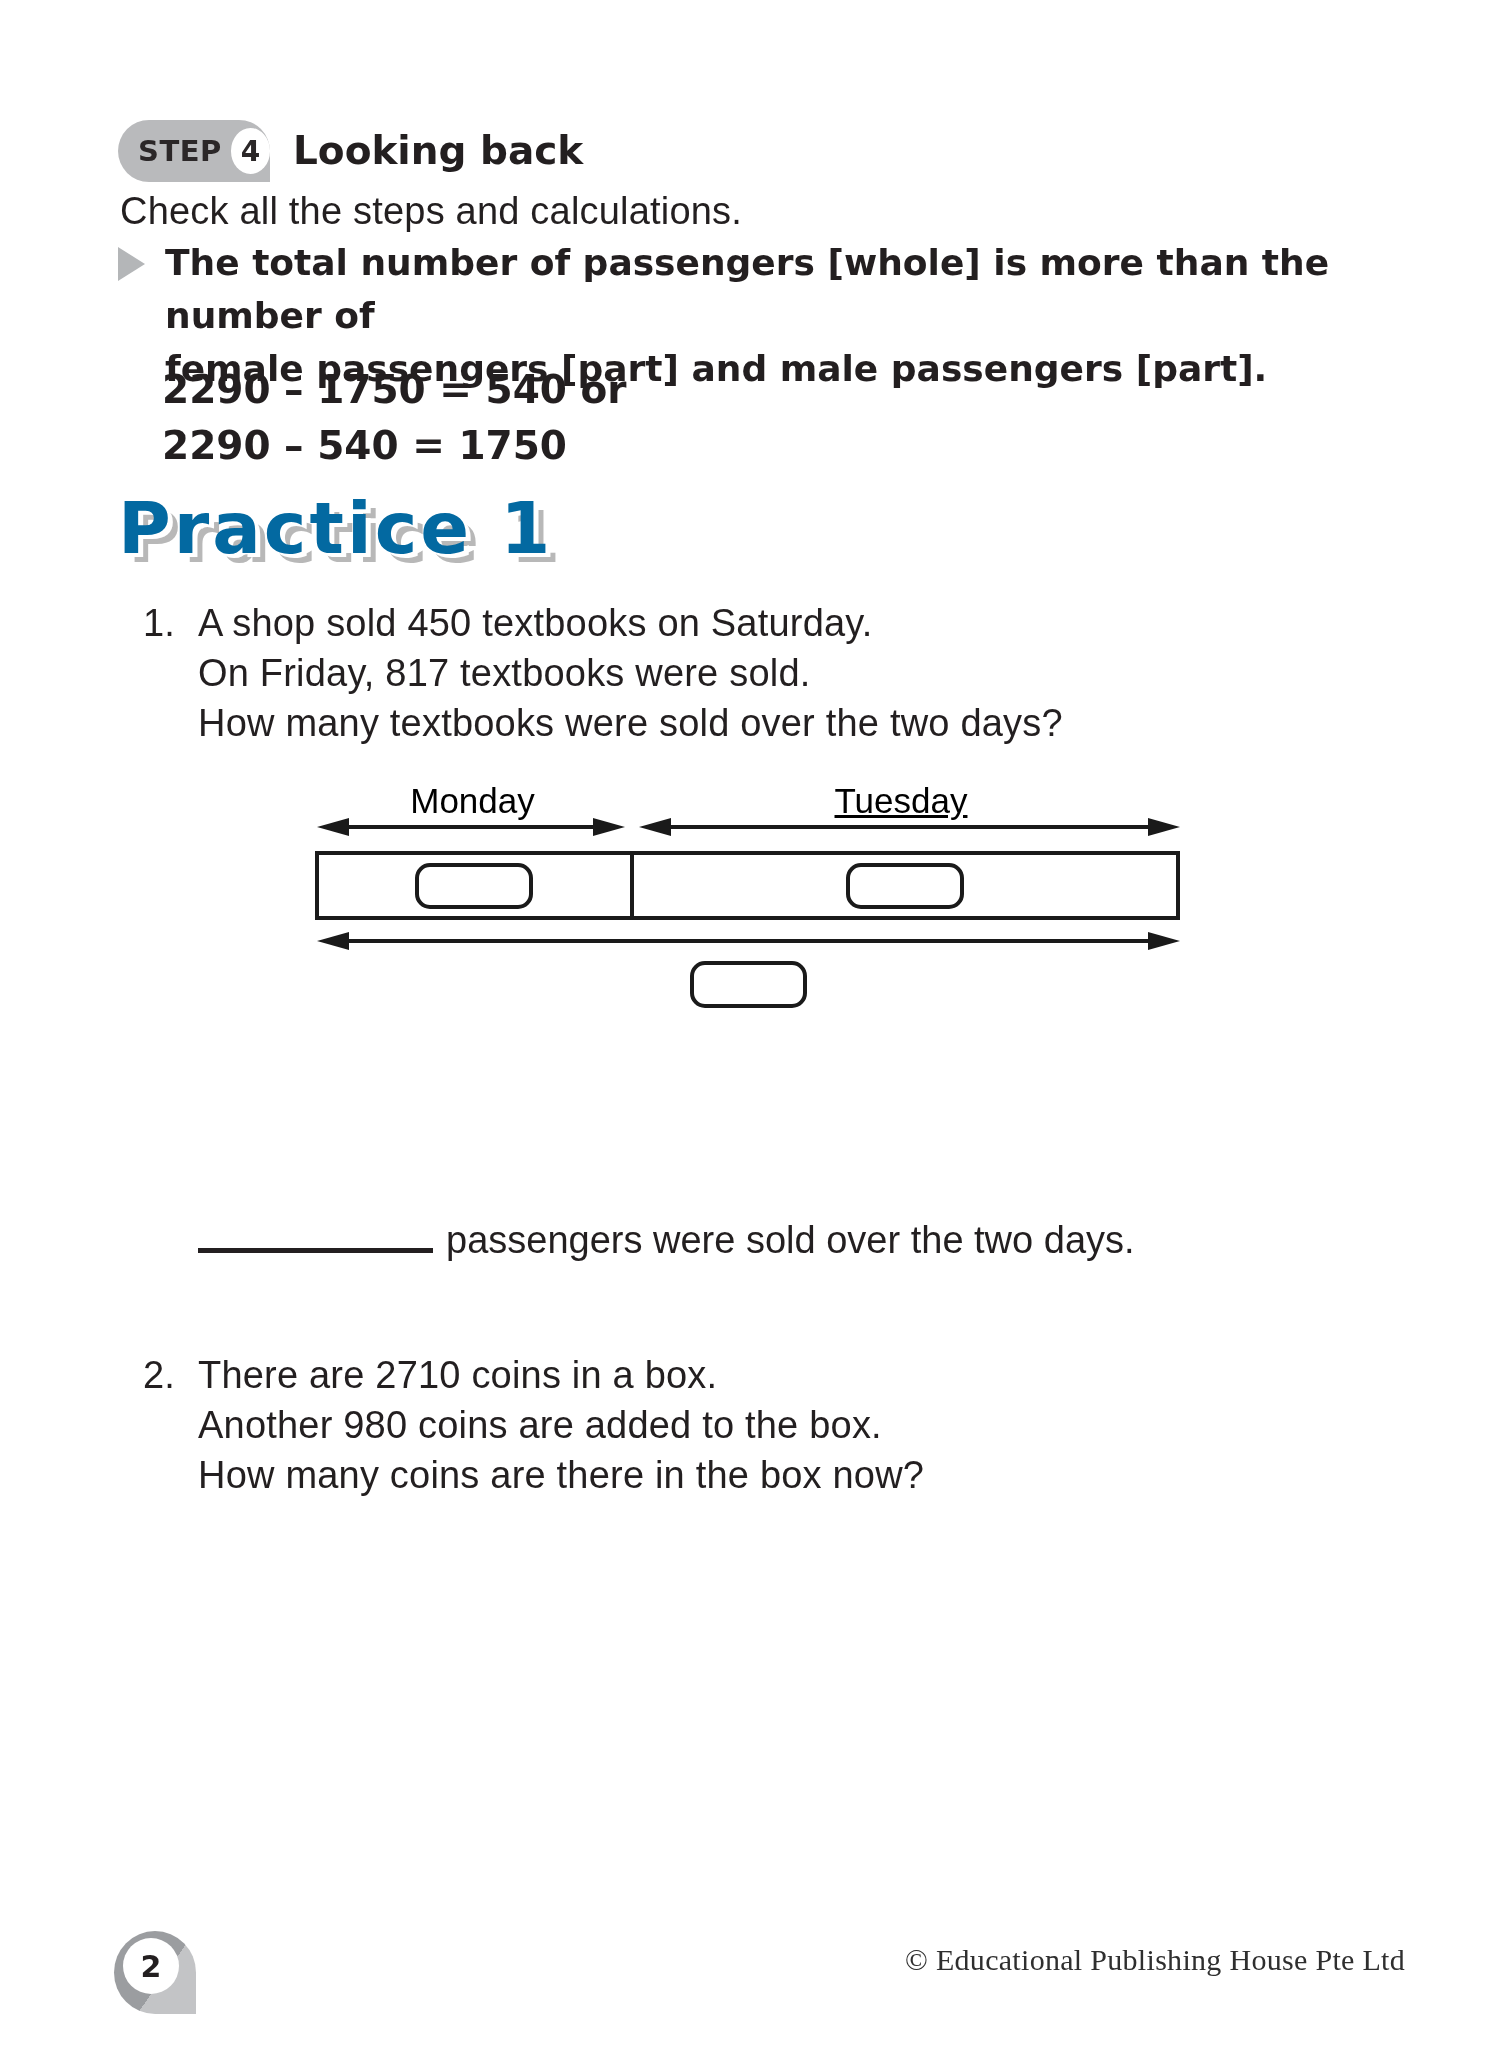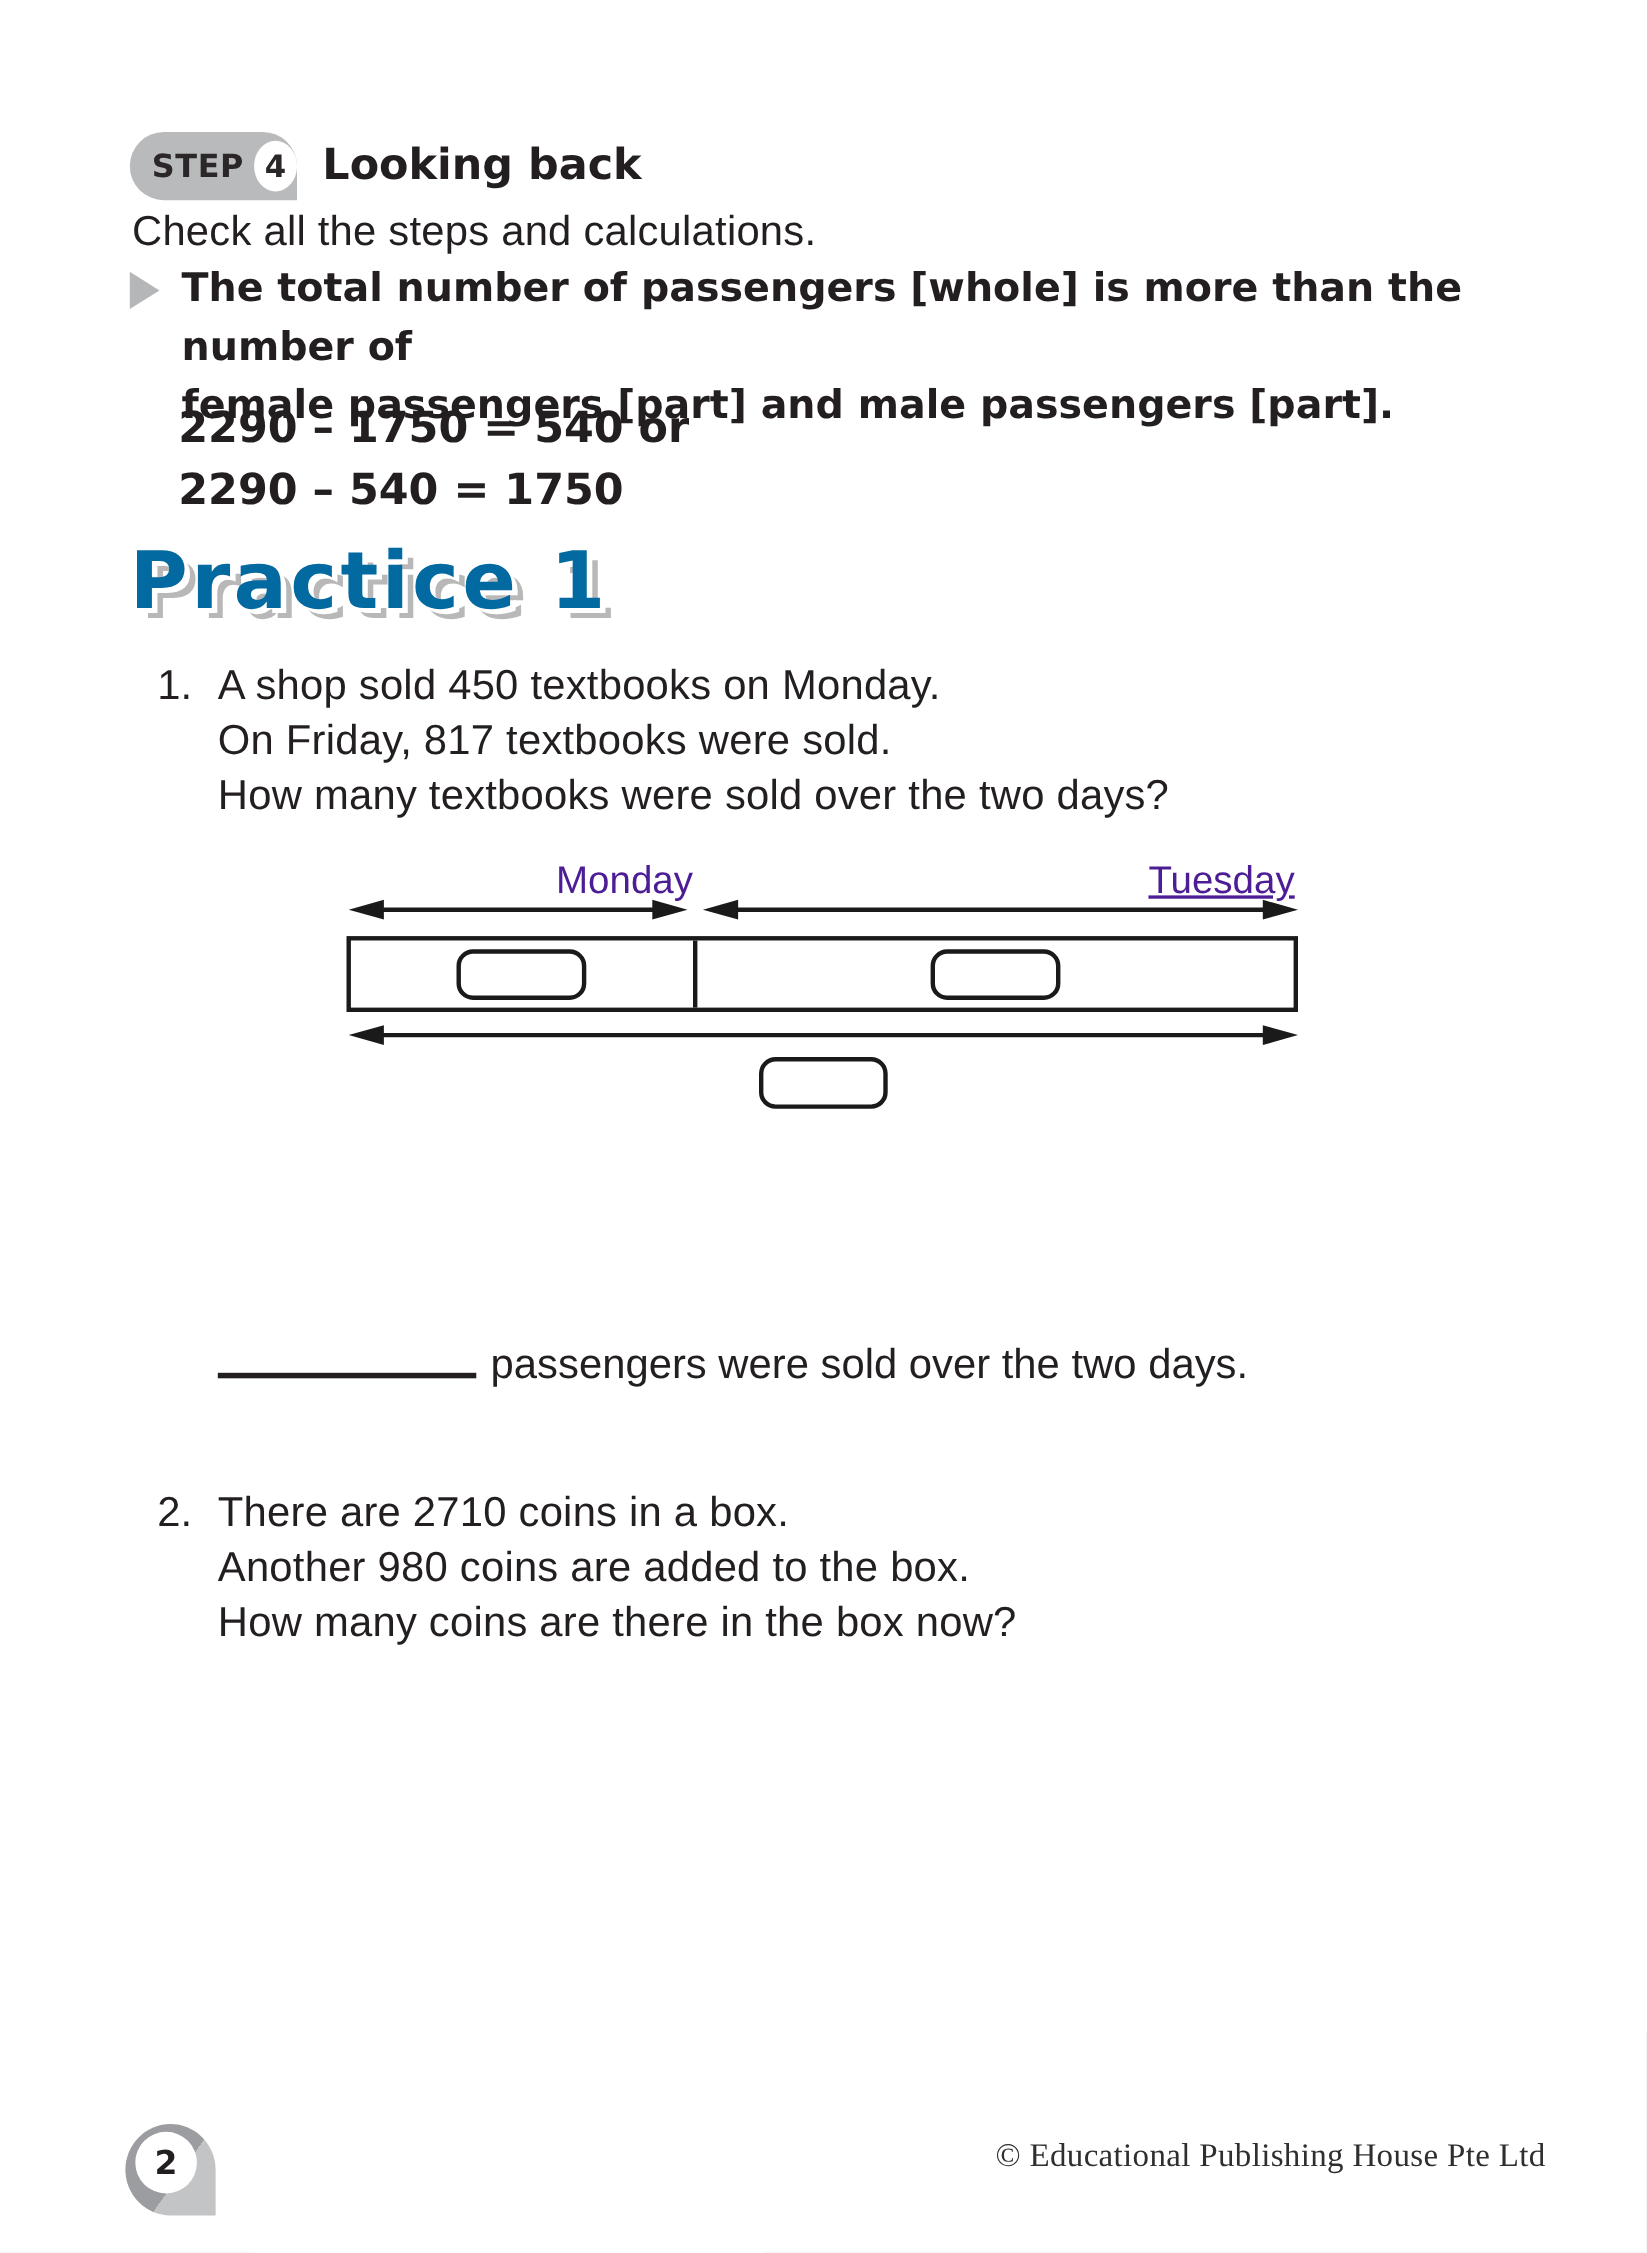--- a/index.html
+++ b/index.html
@@ -71,22 +71,22 @@
     text-shadow:5px 4px 0 #ffffff, 10px 9px 0 #b8b8b8;
   }
   
   .question{position:absolute;display:flex;}
   .qnum{
     width:55px;font-size:38px;line-height:50px;flex:none;
   }
   .qlines div{font-size:38px;line-height:50px;letter-spacing:0.2px;}
   
   .bm-label{
-    position:absolute;top:781px;text-align:right;
-    font-size:35px;color:#4c1d95;
+    position:absolute;top:781px;text-align:center;
+    font-size:35px;color:#000000;
   }
   .bm-label.monday{left:315px;width:315px;}
   .bm-label.tuesday{left:625px;width:552px;text-decoration:underline;}
   .bm-arrow{position:absolute;display:block;}
   .bm-bar{
     position:absolute;left:315px;top:851px;
     width:865px;height:69px;
     border:4px solid #1a1a1a;box-sizing:border-box;
     background:#ffffff;
   }
@@ -157,21 +157,21 @@
   <div class="calc-lines">
     <div>2290 – 1750 = 540 or</div>
     <div>2290 – 540 = 1750</div>
   </div>
 
   <div class="practice-heading">Practice 1</div>
 
   <div class="question" style="left:143px;top:598px;">
     <span class="qnum">1.</span>
     <div class="qlines">
-      <div>A shop sold 450 textbooks on Monday.</div>
+      <div>A shop sold 450 textbooks on Saturday.</div>
       <div>On Friday, 817 textbooks were sold.</div>
       <div>How many textbooks were sold over the two days?</div>
     </div>
   </div>
 
   <div class="bm-label monday">Monday</div>
   <div class="bm-label tuesday">Tuesday</div>
 
   <svg class="bm-arrow" style="left:315px;top:815px;" width="312" height="24">
     <line x1="28" y1="12" x2="284" y2="12" stroke="#1a1a1a" stroke-width="4"></line>

